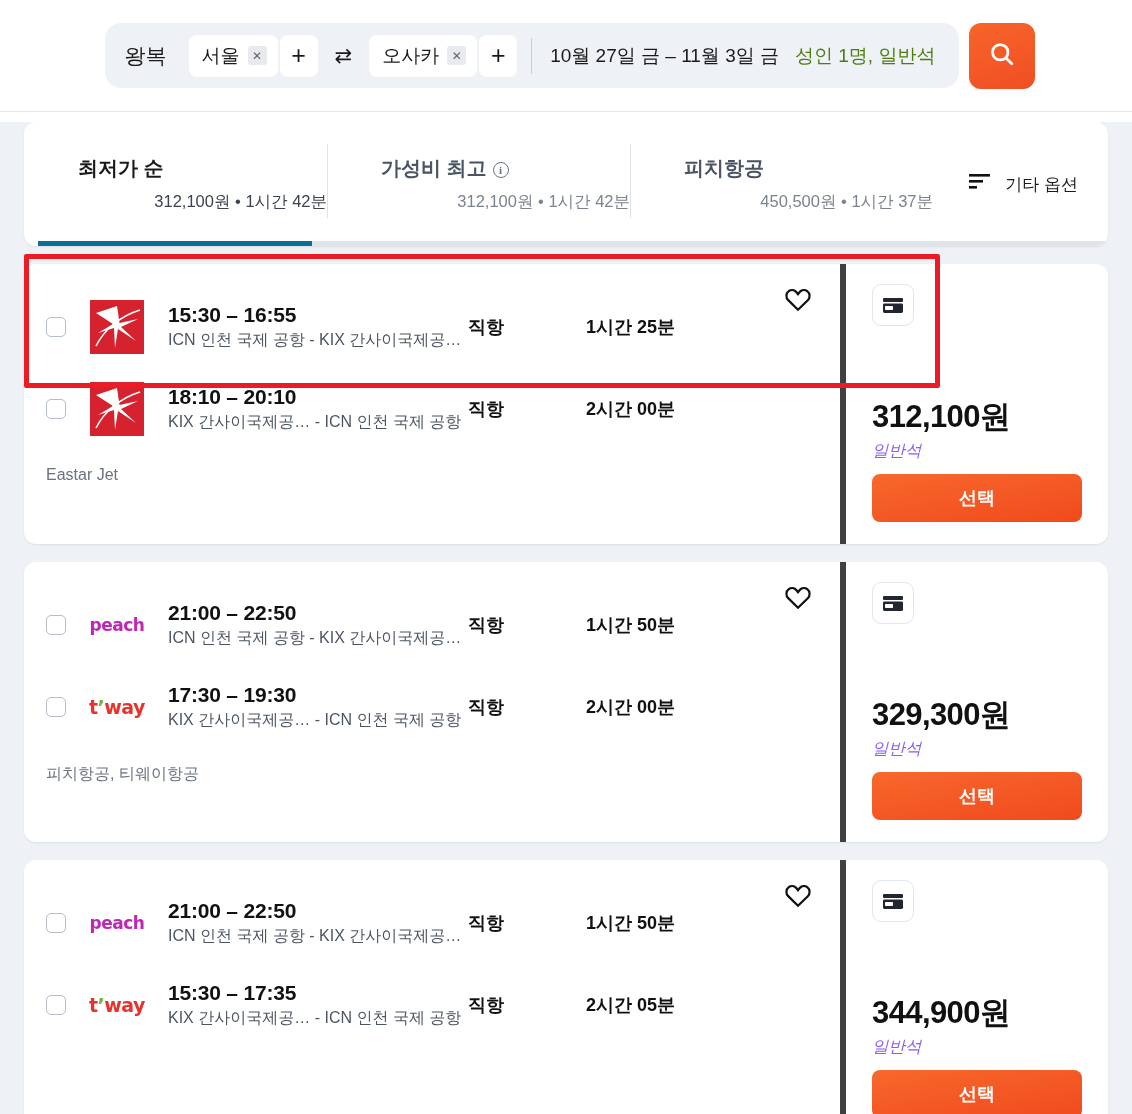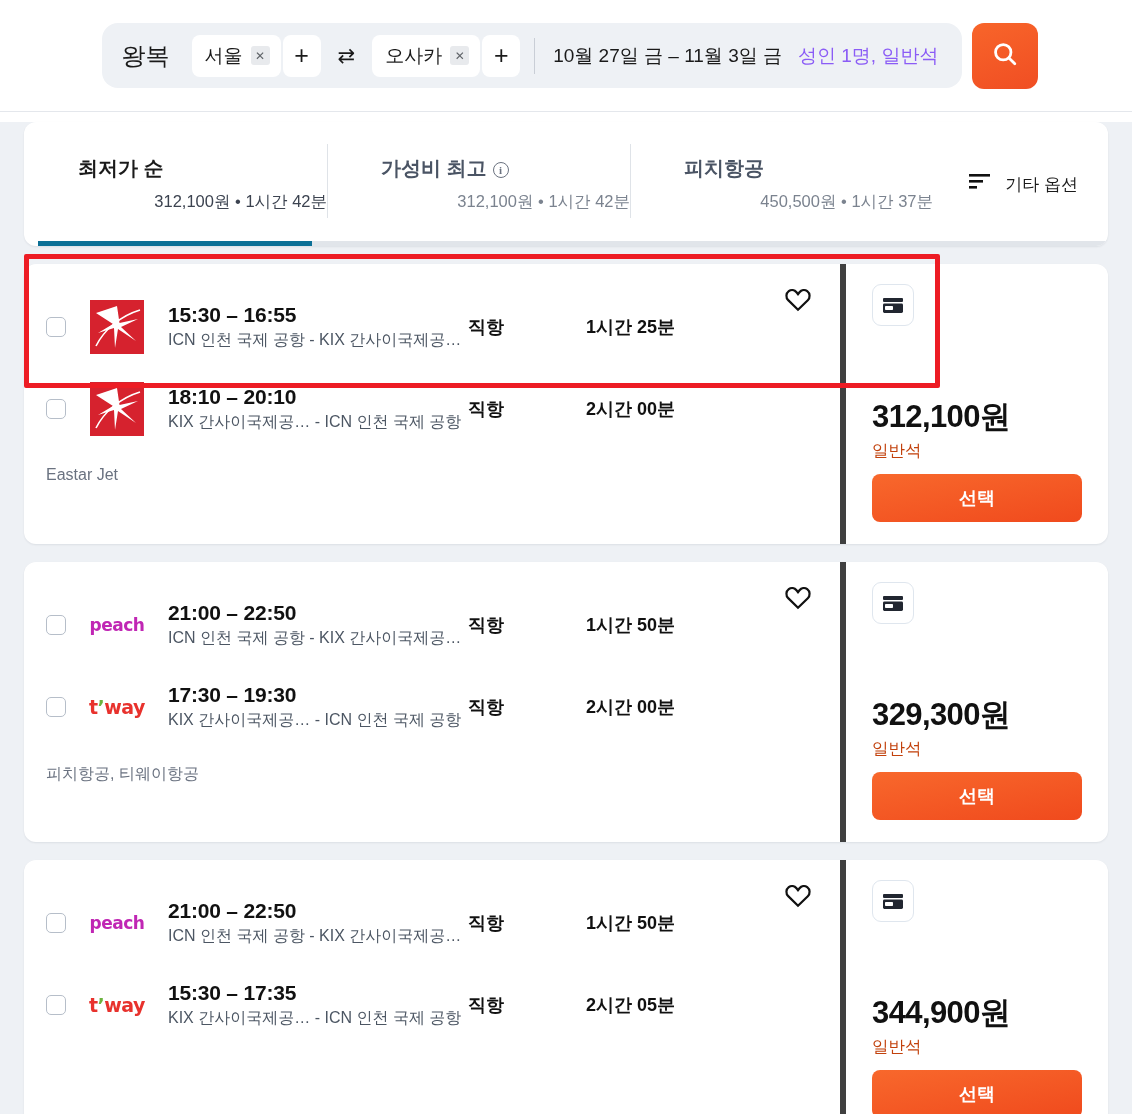--- a/index.html
+++ b/index.html
@@ -29,21 +29,21 @@
   }
   .searchpill {
     display: flex;
     align-items: center;
     background: #eef1f5;
     border-radius: 16px;
     height: 65px;
     padding: 0 18px 0 20px;
   }
   .trip-type {
-    font-size: 24px;
+    font-size: 21px;
     color: #1a1a1a;
     padding-right: 22px;
     white-space: nowrap;
   }
   .chip {
     display: inline-flex;
     align-items: center;
     gap: 8px;
     background: #ffffff;
     border-radius: 8px;
@@ -90,21 +90,21 @@
     margin: 0 0 0 14px;
   }
   .datefield {
     font-size: 19px;
     color: #1a1a1a;
     padding: 0 16px 0 18px;
     white-space: nowrap;
   }
   .paxfield {
     font-size: 19px;
-    color: #8b5cf6;
+    color: #4d7c0f;
     padding-right: 6px;
     white-space: nowrap;
     text-align: right;
   }
   .searchbtn {
     width: 66px; height: 66px;
     border-radius: 12px;
     background: linear-gradient(160deg, #f8652a 0%, #f04e23 100%);
     display: flex;
     align-items: center;
@@ -323,23 +323,24 @@
   .price {
     margin-top: auto;
     font-size: 31px;
     font-weight: bold;
     color: #111111;
     letter-spacing: -0.6px;
     line-height: 1.05;
   }
   .cabin {
     font-size: 16.5px;
-    color: #c2410c;
+    color: #8b5cf6;
     margin-top: 6px;
     margin-bottom: 12px;
+    font-style: italic;
   }
   .selectbtn {
     height: 48px;
     border-radius: 8px;
     background: linear-gradient(170deg, #f8682c 0%, #f04a1d 100%);
     color: #ffffff;
     font-size: 18px;
     font-weight: bold;
     display: flex;
     align-items: center;

